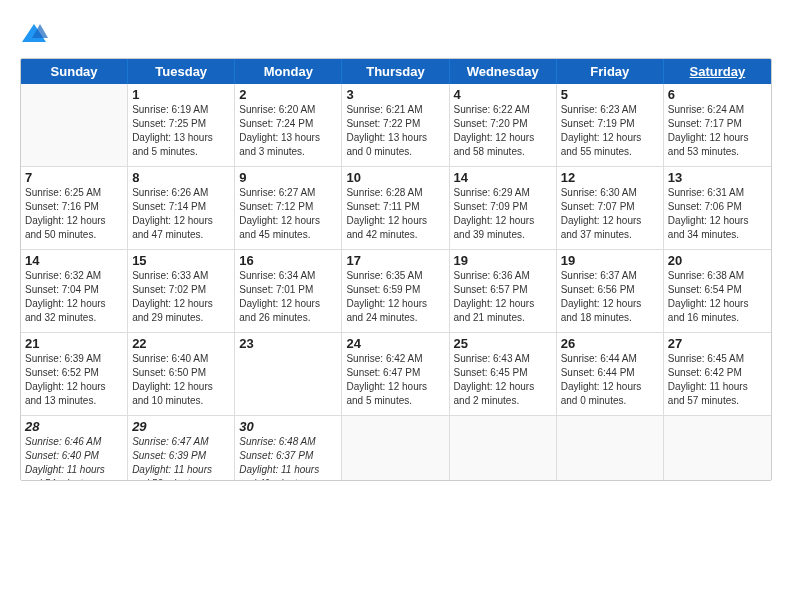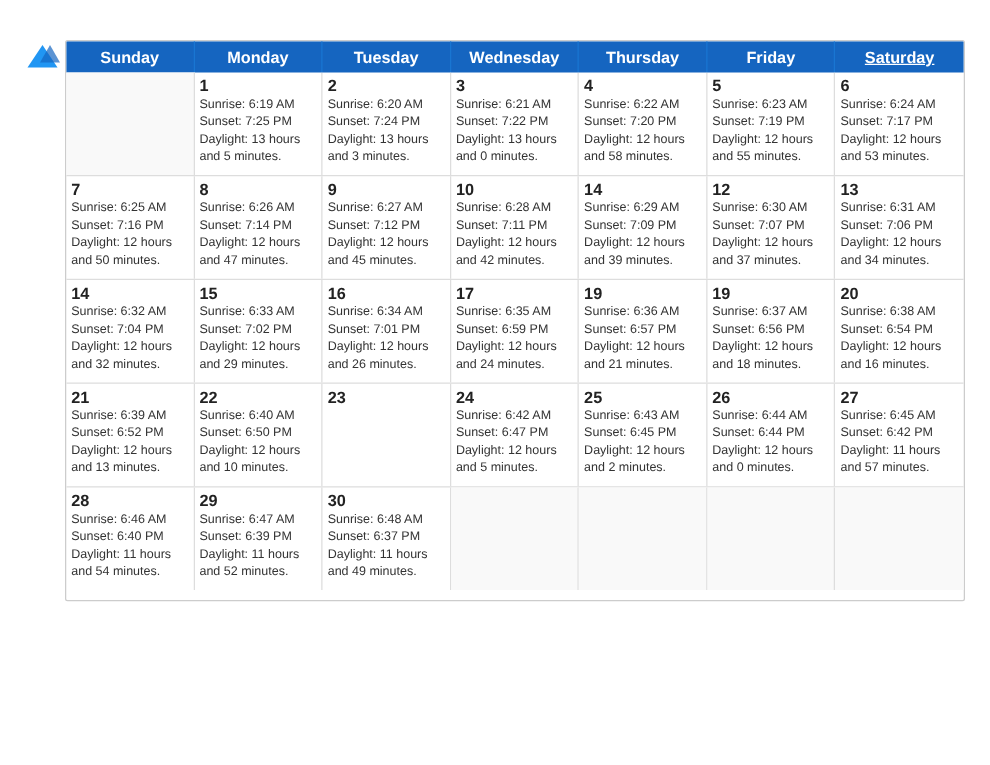--- a/index.html
+++ b/index.html
@@ -6,23 +6,23 @@
     body {
       width: 792px;
       height: 612px;
       font-family: Arial, sans-serif;
       background: #fff;
       overflow: hidden;
     }
     .page {
       width: 792px;
       height: 491px;
-      padding: 32px 20px 10px 20px;
-      display: flex;
-      flex-direction: row;
+      padding: 20px 20px 10px 20px;
+      display: flex;
+      flex-direction: column;
     }
     .header {
       display: flex;
       justify-content: space-between;
       align-items: flex-start;
       margin-bottom: 10px;
     }
     .logo {
       display: flex;
       align-items: center;
@@ -77,21 +77,21 @@
     .cal-body {
       display: flex;
       flex-direction: column;
     }
     .cal-row {
       display: grid;
       grid-template-columns: repeat(7, 1fr);
       border-bottom: 1px solid #ddd;
       flex: 1;
     }
-    .cal-row:last-child { border-bottom: none; }
+    .cal-row:last-child { border-bottom: none; font-style: italic; }
     .cal-cell {
       border-right: 1px solid #ddd;
       padding: 3px 4px;
       vertical-align: top;
       min-height: 82px;
     }
     .cal-cell:last-child { border-right: none; }
     .cal-cell.empty { background: #f9f9f9; }
     .day-num {
       font-size: 13px;
@@ -123,24 +123,24 @@
     </div>
     <div class="title-block">
       <div class="month-title"></div>
       <div class="location"></div>
     </div>
   </div>
 
   <div class="calendar">
     <div class="cal-header">
     <div class="cal-header-cell">Sunday</div>
+        <div class="cal-header-cell">Tuesday</div>
         <div class="cal-header-cell">Monday</div>
-        <div class="cal-header-cell">Tuesday</div>
+        <div class="cal-header-cell">Thursday</div>
         <div class="cal-header-cell">Wednesday</div>
-        <div class="cal-header-cell">Thursday</div>
         <div class="cal-header-cell">Friday</div>
         <div class="cal-header-cell">Saturday</div>
       </div>
     <div class="cal-body">
     <div class="cal-row">
           <div class="cal-cell empty"></div>
           <div class="cal-cell">
             <span class="day-num">1</span>
             <div class="day-info">Sunrise: 6:19 AM<br>Sunset: 7:25 PM<br>Daylight: 13 hours and 5 minutes.</div>
           </div>

